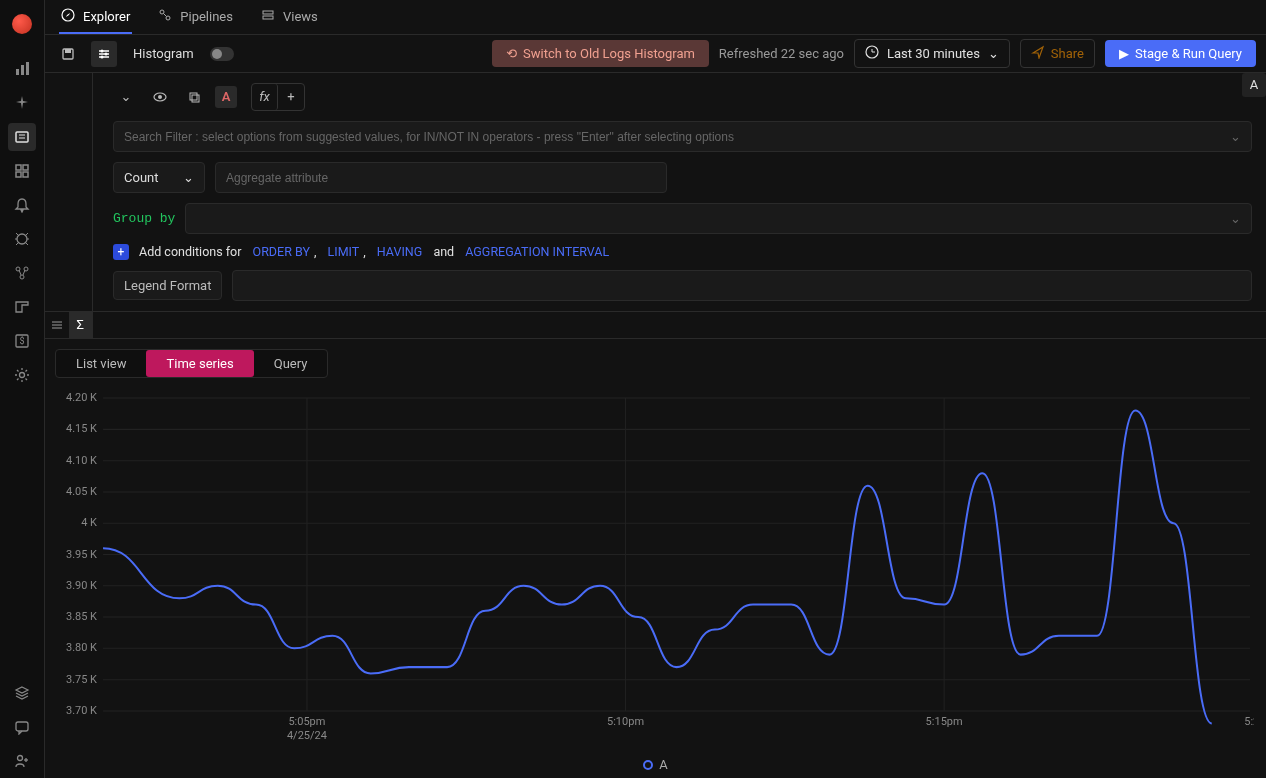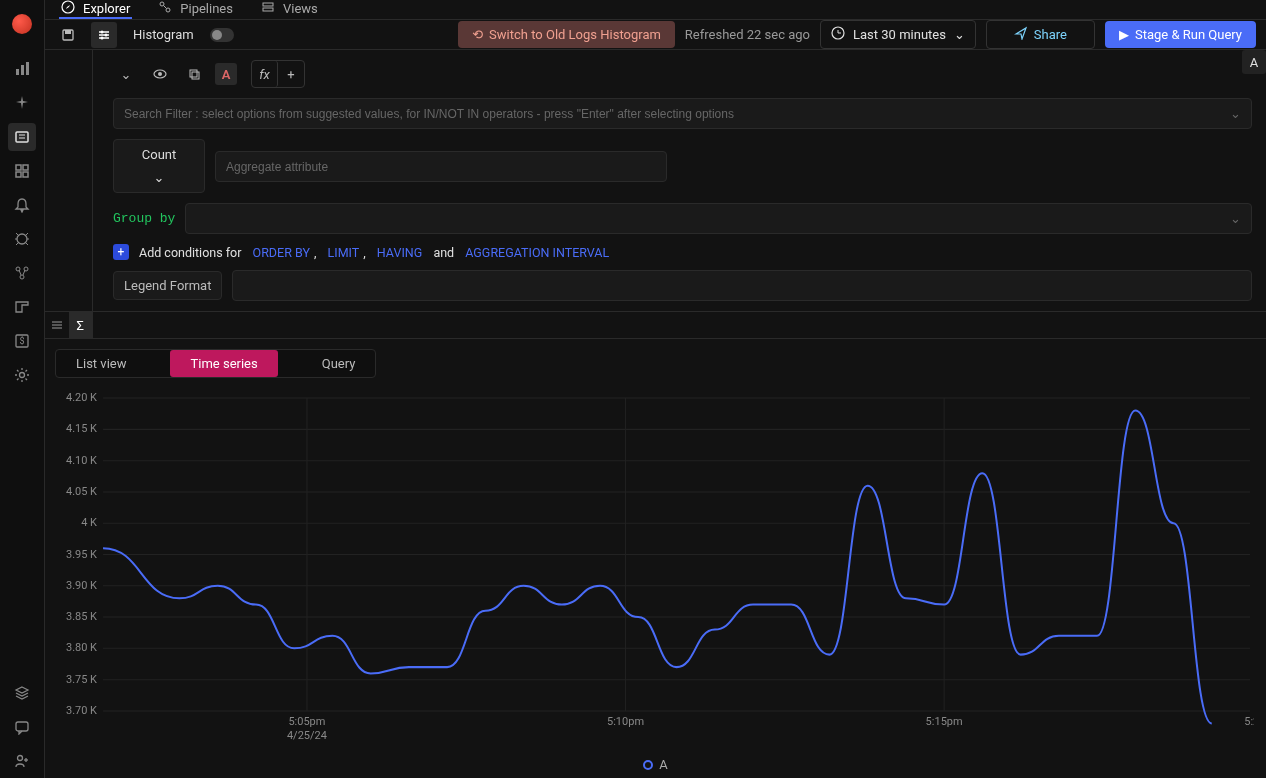--- a/index.html
+++ b/index.html
@@ -79,21 +79,21 @@
 }
 .refreshed { color: #999; }
 .time-range {
   display: flex; align-items: center; gap: 8px;
   border: 1px solid #333; border-radius: 4px;
   padding: 5px 10px; cursor: pointer;
 }
 .share {
   display: flex; align-items: center; gap: 6px;
   border: 1px solid #333; border-radius: 4px;
-  padding: 5px 27px; cursor: pointer; color: #7dd3fc; justify-content: space-between;
+  padding: 5px 10px; cursor: pointer; color: #a16207; justify-content: space-between;
 }
 .run-btn {
   background: #4a6cf7; color: #fff;
   padding: 6px 14px; border-radius: 4px;
   display: flex; align-items: center; gap: 6px; cursor: pointer;
 }
 .builder-row {
   display: flex; border-bottom: 1px solid #2a2a2a;
 }
 .gutter {
@@ -140,42 +140,42 @@
 .inp-wide { flex: 1; position: relative; }
 .inp-wide input, .inp input {
   background: transparent; border: none; outline: none;
   color: #ddd; width: 100%; font-size: 12px;
 }
 .inp-wide input::placeholder, .inp input::placeholder { color: #666; }
 .sel {
   background: #1a1a1a; border: 1px solid #2a2a2a;
   border-radius: 4px; padding: 7px 10px; color: #ddd;
   display: flex; align-items: center; gap: 8px; cursor: pointer;
-  min-width: 92px; justify-content: space-between; flex-direction: column;
+  min-width: 92px; justify-content: space-between;
 }
 .lbl { color: #22c55e; min-width: 62px; font-family: Liberation Mono, monospace; }
 .conditions { display: flex; align-items: center; gap: 4px; font-size: 12.5px; }
 .plus-sq {
   width: 16px; height: 16px; border-radius: 3px;
   background: #2c4bdc; color: #fff;
   display: flex; align-items: center; justify-content: center;
   font-size: 12px; margin-right: 6px;
 }
 .kw { color: #4a6cf7; }
 .legend-pill {
   background: #1a1a1a; border: 1px solid #2a2a2a;
   border-radius: 4px; padding: 6px 10px; color: #bbb;
   width: fit-content;
 }
 .legend-wide { flex: 1; }
 .bottom-icons { display: flex; }
 .view-switch {
   display: flex; background: #0f0f0f;
   border: 1px solid #2a2a2a; border-radius: 4px;
-  margin: 10px; width: fit-content; gap: 24px;
+  margin: 10px; width: fit-content;
 }
 .vbtn {
   padding: 6px 20px; color: #bbb; cursor: pointer;
   border-radius: 3px;
 }
 .vbtn.active { background: #be185d; color: #fff; }
 .chart-area { flex: 1; position: relative; margin: 0 12px 4px 8px; }
 svg.plot { width: 100%; height: 100%; }
 .axis text { fill: #888; font-size: 11px; }
 .gridline { stroke: #222; stroke-width: 1; }

